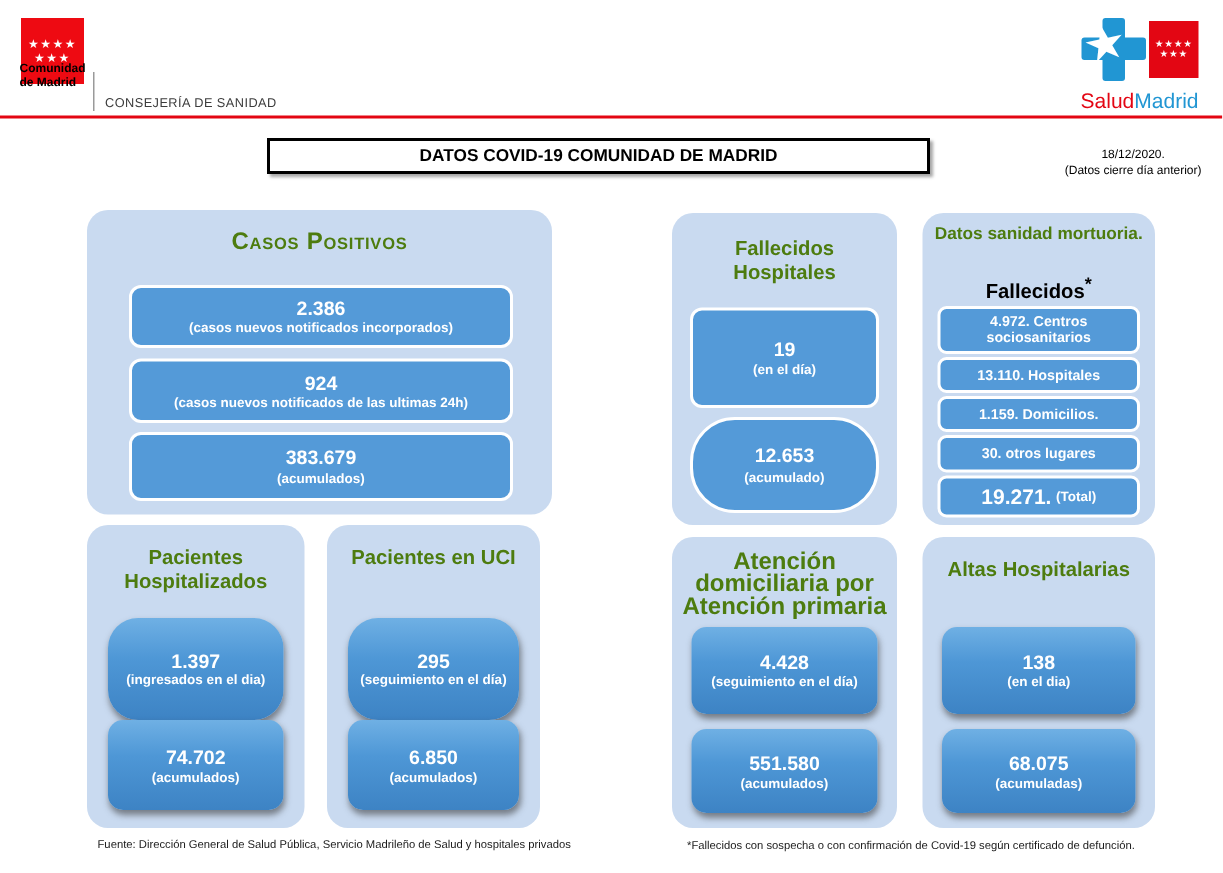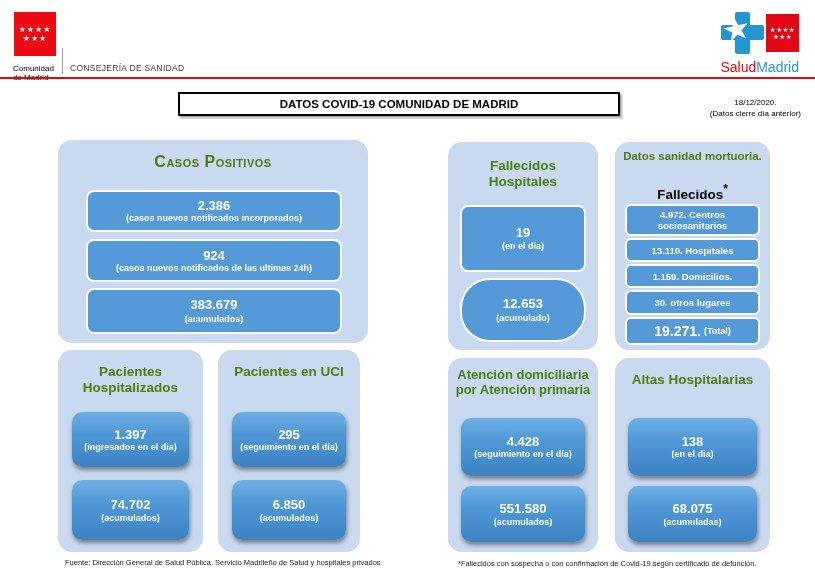--- a/index.html
+++ b/index.html
@@ -3,21 +3,21 @@
 <meta charset="utf-8">
 <style>
   html,body{margin:0;padding:0;background:#fff;}
   .page{position:relative;width:815px;height:582px;background:#ffffff;overflow:hidden;
         font-family:"Liberation Sans",sans-serif;color:#000;}
 
   
   .flag{position:absolute;left:14px;top:12px;width:42px;height:44px;background:#ee0a12;
         display:flex;flex-direction:column;align-items:center;justify-content:center;}
   .flag .stars{color:#fff;font-size:8px;line-height:9px;letter-spacing:1px;}
-  .cam-name{position:absolute;left:13px;top:64px;font-size:8px;font-weight:normal;line-height:9px;}
+  .cam-name{position:absolute;left:13px;top:41px;font-size:8px;font-weight:bold;line-height:9px;}
   .hdr-divider{position:absolute;left:62px;top:48px;width:1px;height:26px;background:#9a9a9a;}
   .consejeria{position:absolute;left:70px;top:63px;font-size:8.5px;color:#3c3c3c;letter-spacing:.3px;}
   .red-line{position:absolute;left:0;top:77px;width:815px;height:2px;background:#e30613;}
 
   .salud-logo{position:absolute;right:16px;top:12px;width:84px;height:62px;}
   .cross-v{position:absolute;left:20px;top:0;width:15px;height:42px;background:#2196d3;border-radius:2px;}
   .cross-h{position:absolute;left:6px;top:13px;width:43px;height:15px;background:#2196d3;border-radius:2px;}
   .star-white{position:absolute;left:7px;top:-2px;font-size:32px;color:#fff;transform:rotate(-12deg);line-height:38px;}
   .mini-flag{position:absolute;right:0;top:2px;width:33px;height:38px;background:#e30613;
              display:flex;flex-direction:column;align-items:center;justify-content:center;}
@@ -70,27 +70,27 @@
   .dm-b3{top:122px;height:20px;}
   .dm-b4{top:148px;height:21px;}
   .dm-b5{top:175px;height:24px;flex-direction:row;gap:3px;}
   .dm-total-val{font-size:14px;}
   .dm-total-lbl{font-size:9px;}
 
   
   .panel-ph{left:58px;top:350px;width:145px;height:202px;}
   .panel-uci{left:218px;top:350px;width:142px;height:202px;}
   .panel-ph .p-title,.panel-uci .p-title{top:14px;font-size:13.5px;line-height:16px;padding:0 10px;}
-  .ph-b1{left:14px;right:14px;top:62px;height:55px;}
+  .ph-b1{left:14px;right:14px;top:62px;height:68px;border-radius:20px;}
   .ph-b2{left:14px;right:14px;top:130px;height:60px;gap:1px;}
 
   
   .panel-ad{left:448px;top:358px;width:150px;height:194px;}
   .panel-ah{left:615px;top:358px;width:155px;height:194px;}
-  .panel-ad .p-title{top:9px;font-size:13px;line-height:15px;padding:0 6px;}
+  .panel-ad .p-title{top:9px;font-size:16px;line-height:15px;padding:0 6px;}
   .panel-ah .p-title{top:14px;font-size:13.5px;line-height:16px;padding:0 14px;}
   .ad-b1{left:13px;right:13px;top:60px;height:58px;}
   .ad-b2{left:13px;right:13px;top:128px;height:56px;gap:1px;}
 
   
   .foot-src{position:absolute;left:65px;top:558px;font-size:7.5px;color:#1a1a1a;}
   .foot-note{position:absolute;left:458px;top:559px;font-size:7.5px;color:#1a1a1a;}
 </style>
 </head>
 <body>

